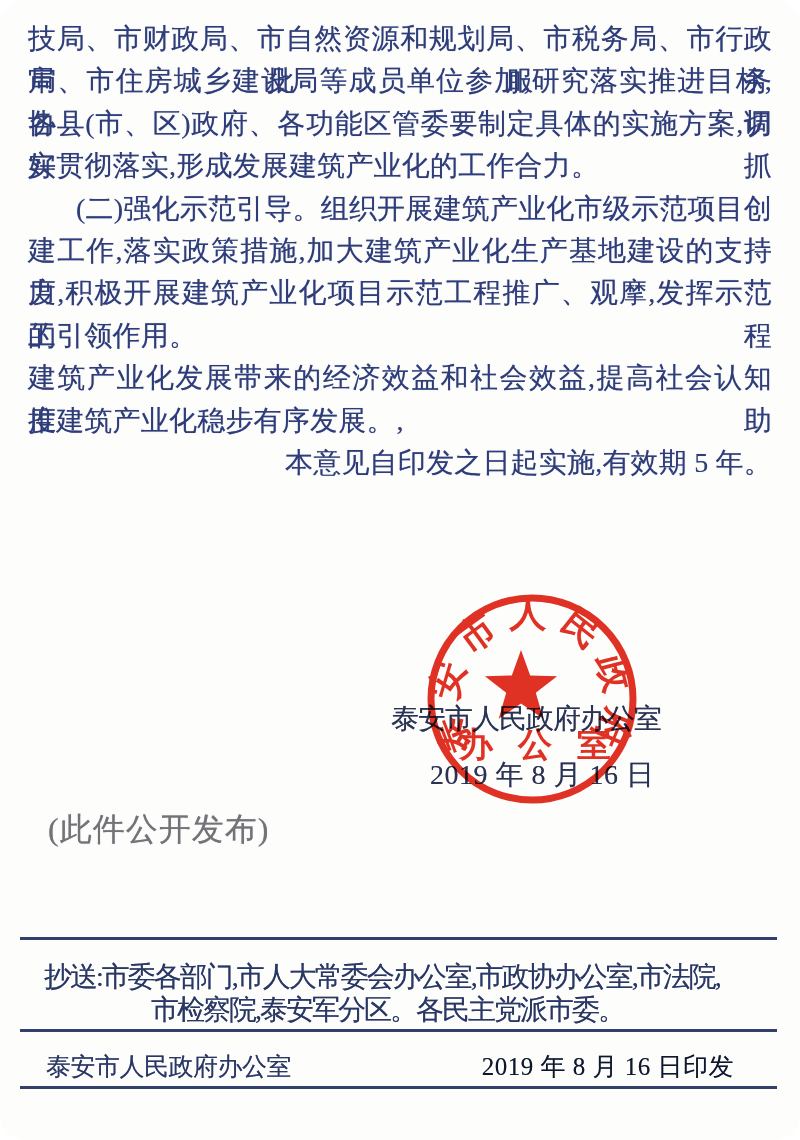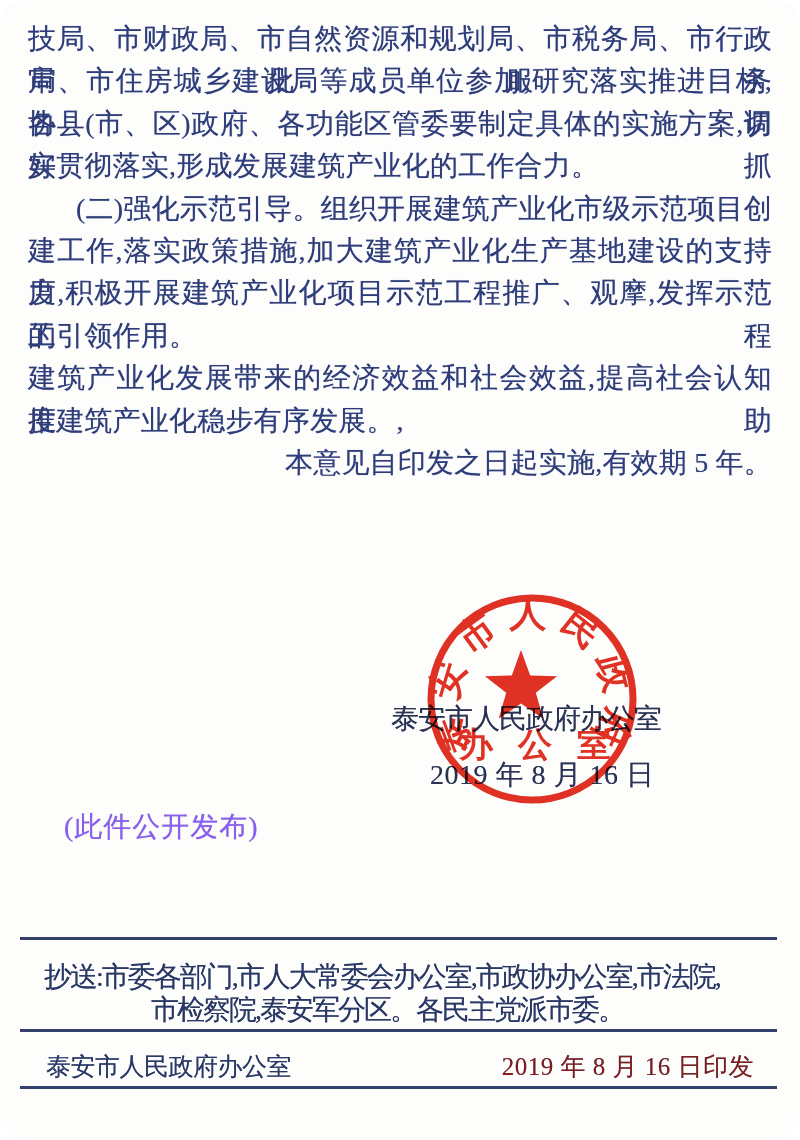--- a/index.html
+++ b/index.html
@@ -27,22 +27,22 @@
     color:#2b3354;font-size:28px;letter-spacing:0.5px;
     text-shadow:0 0 0.6px rgba(43,51,84,0.6);z-index:1;
   }
   .seal{
     position:absolute;left:412px;top:578px;width:240px;height:240px;
     z-index:2;mix-blend-mode:multiply;opacity:0.95;
   }
   .seal text{font-family:"Liberation Serif","DejaVu Serif",serif;font-weight:bold;}
   
   .public-note{
-    position:absolute;left:64px;top:808px;white-space:nowrap;
-    color:#8b5cf6;font-size:28px;letter-spacing:1px;
+    position:absolute;left:48px;top:808px;white-space:nowrap;
+    color:#737373;font-size:32px;letter-spacing:1px;
     text-shadow:0 0 0.7px rgba(46,61,122,0.55);
   }
   
   .rule{position:absolute;left:20px;width:757px;height:3px;background:#32406b;}
   .rule-1{top:937px;}
   .rule-2{top:1029px;}
   .rule-3{top:1086px;}
   
   .cc-line{
     position:absolute;white-space:nowrap;color:#293765;font-size:28px;
@@ -50,22 +50,22 @@
   }
   .cc-line-1{left:44px;top:958px;}
   .cc-line-2{left:104px;top:991px;margin-left:47px;}
   
   .footer-issuer{
     position:absolute;left:46px;top:1050px;white-space:nowrap;
     color:#293765;font-size:25px;letter-spacing:-0.5px;
     text-shadow:0 0 0.6px rgba(41,55,101,0.6);
   }
   .footer-printdate{
-    position:absolute;right:46px;top:1050px;white-space:nowrap;
-    color:#7f1d1d;font-size:25px;letter-spacing:0.5px;
+    position:absolute;right:66px;top:1050px;white-space:nowrap;
+    color:#0f172a;font-size:25px;letter-spacing:0.5px;
     text-shadow:0 0 0.6px rgba(41,55,101,0.6);
   }
 </style>
 </head>
 <body>
 
 <div class="page">
 
   <div class="body-text">
     <div class="line j">技局、市财政局、市自然资源和规划局、市税务局、市行政审批服务</div>

